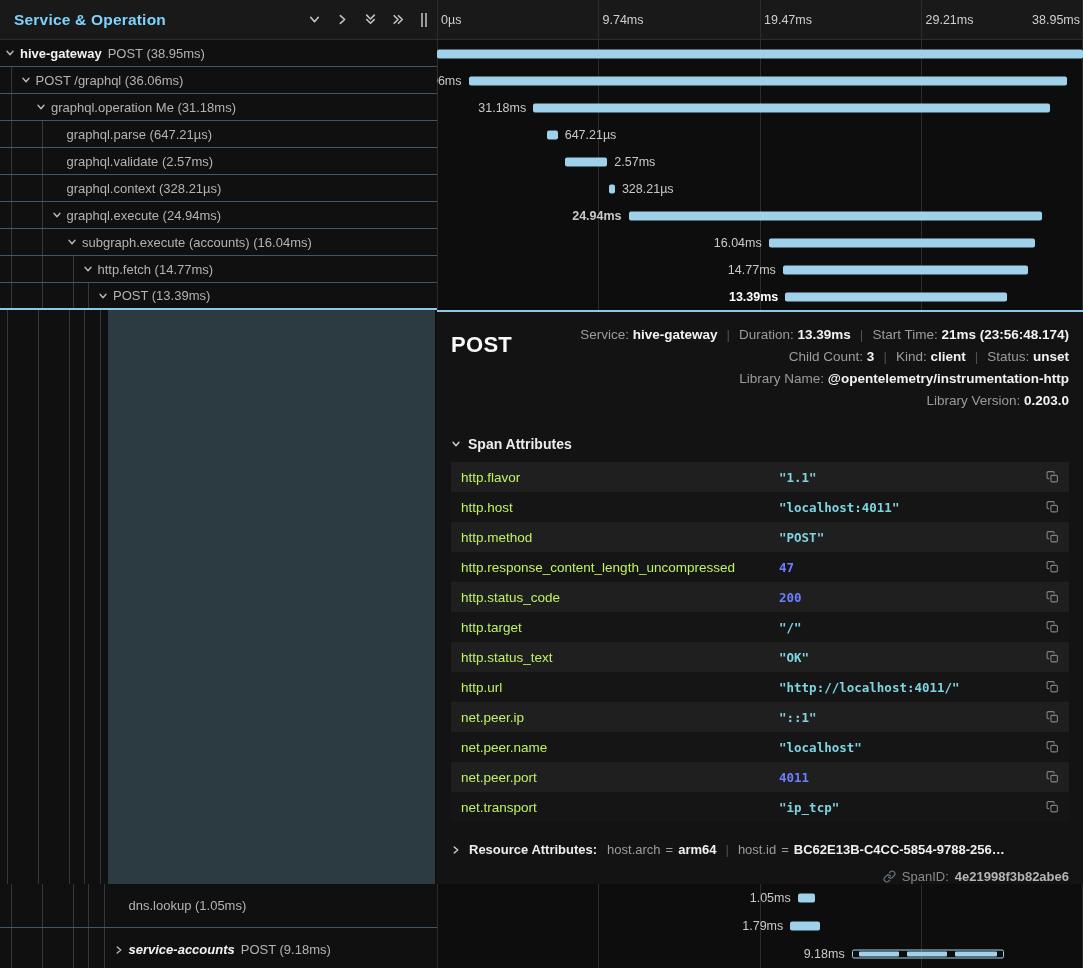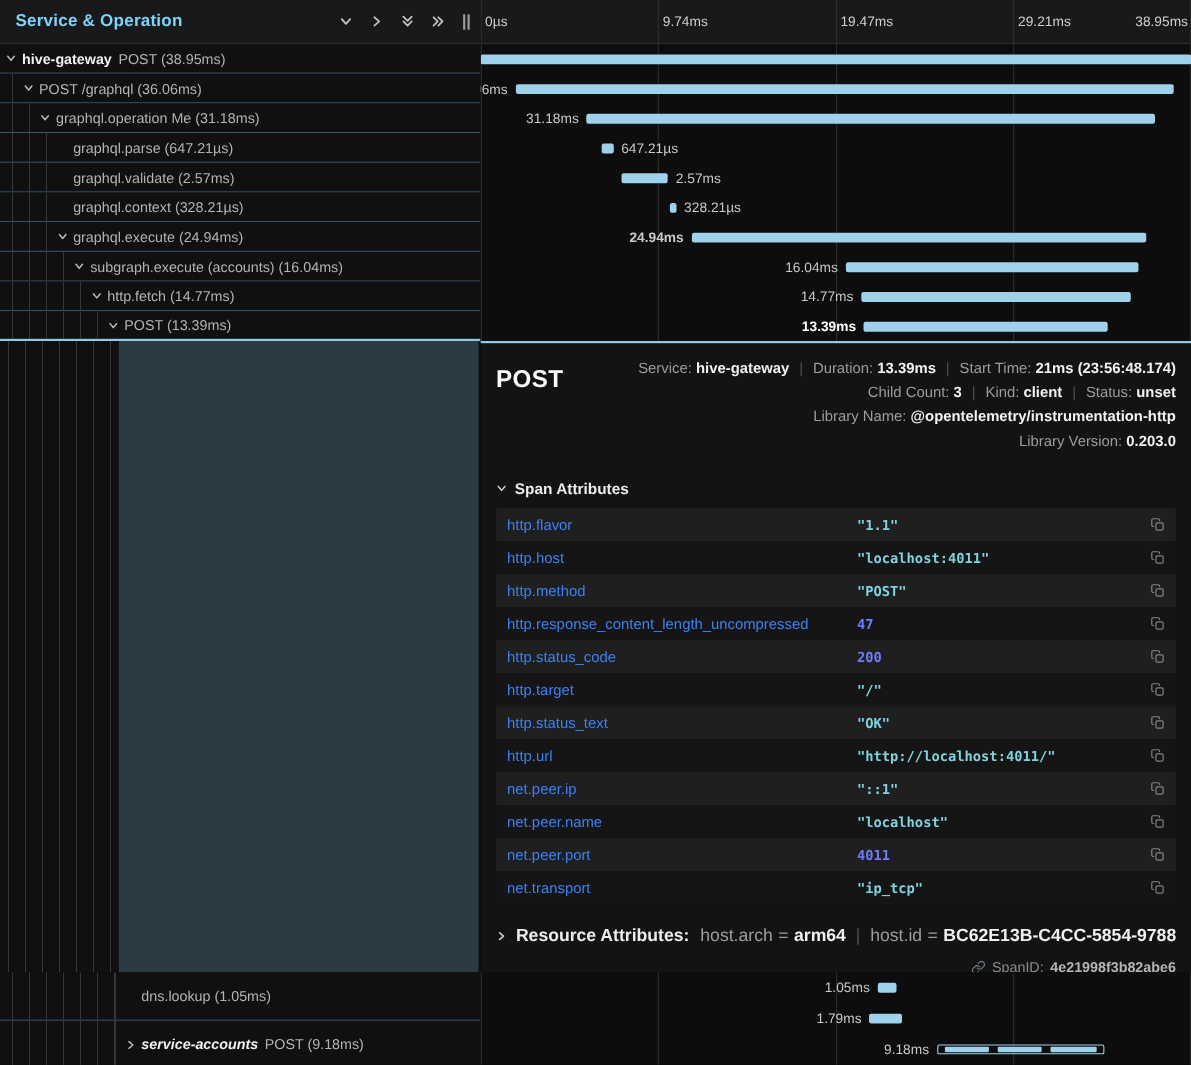--- a/index.html
+++ b/index.html
@@ -71,26 +71,26 @@
   .detail-title{font-size:22px;font-weight:bold;color:#fafafa;margin-top:8px;letter-spacing:.3px}
   .meta{text-align:right;font-size:13.5px;color:#9c9c9c;line-height:22px}
   .meta b{color:#f2f2f2;font-weight:bold}
   .meta .sep{color:#4f4f4f;margin:0 9px}
   .attrs-header{margin-top:24px;display:flex;align-items:center;gap:7px;font-size:14px;font-weight:bold;color:#ededed;cursor:pointer}
   .attrs-header .chev-sm{color:#cfcfcf;display:flex}
   .attrs-table{margin-top:10px}
   .attr-row{display:flex;align-items:center;height:30px;padding:0 10px;font-size:13.5px}
   .attr-row:nth-child(odd){background:#1f1f1f}
   .attr-row:nth-child(even){background:#151515}
-  .attr-key{flex:0 0 318px;color:#3b82f6;overflow:hidden;white-space:nowrap}
+  .attr-key{flex:0 0 318px;color:#bef264;overflow:hidden;white-space:nowrap}
   .attr-val{flex:1;font-family:"DejaVu Sans Mono",monospace;font-size:12.5px;font-weight:bold;overflow:hidden;white-space:nowrap}
   .attr-val.string{color:var(--string)}
   .attr-val.number{color:var(--number)}
   .copy-btn{flex:0 0 auto;display:flex;cursor:pointer;opacity:.9}
-  .resource-line{margin-top:20px;display:flex;align-items:center;font-size:16px;color:#9d9d9d;white-space:nowrap;overflow:hidden;cursor:pointer}
+  .resource-line{margin-top:20px;display:flex;align-items:center;font-size:13px;color:#9d9d9d;white-space:nowrap;overflow:hidden;cursor:pointer}
   .resource-line .chev-sm{color:#cfcfcf;display:flex;margin-right:8px}
   .resource-title{font-weight:bold;color:#ededed;margin-right:10px}
   .res-val{color:#f0f0f0;font-weight:bold}
   .res-eq{margin:0 5px;color:#9d9d9d}
   .res-sep{color:#4f4f4f;margin:0 9px}
   .spanid-line{margin-top:12px;display:flex;justify-content:flex-end;align-items:center;gap:6px;font-size:13px;color:#8a8a8a}
   .spanid-val{font-weight:bold;color:#b5b5b5}
 </style>
 </head>
 <body>

